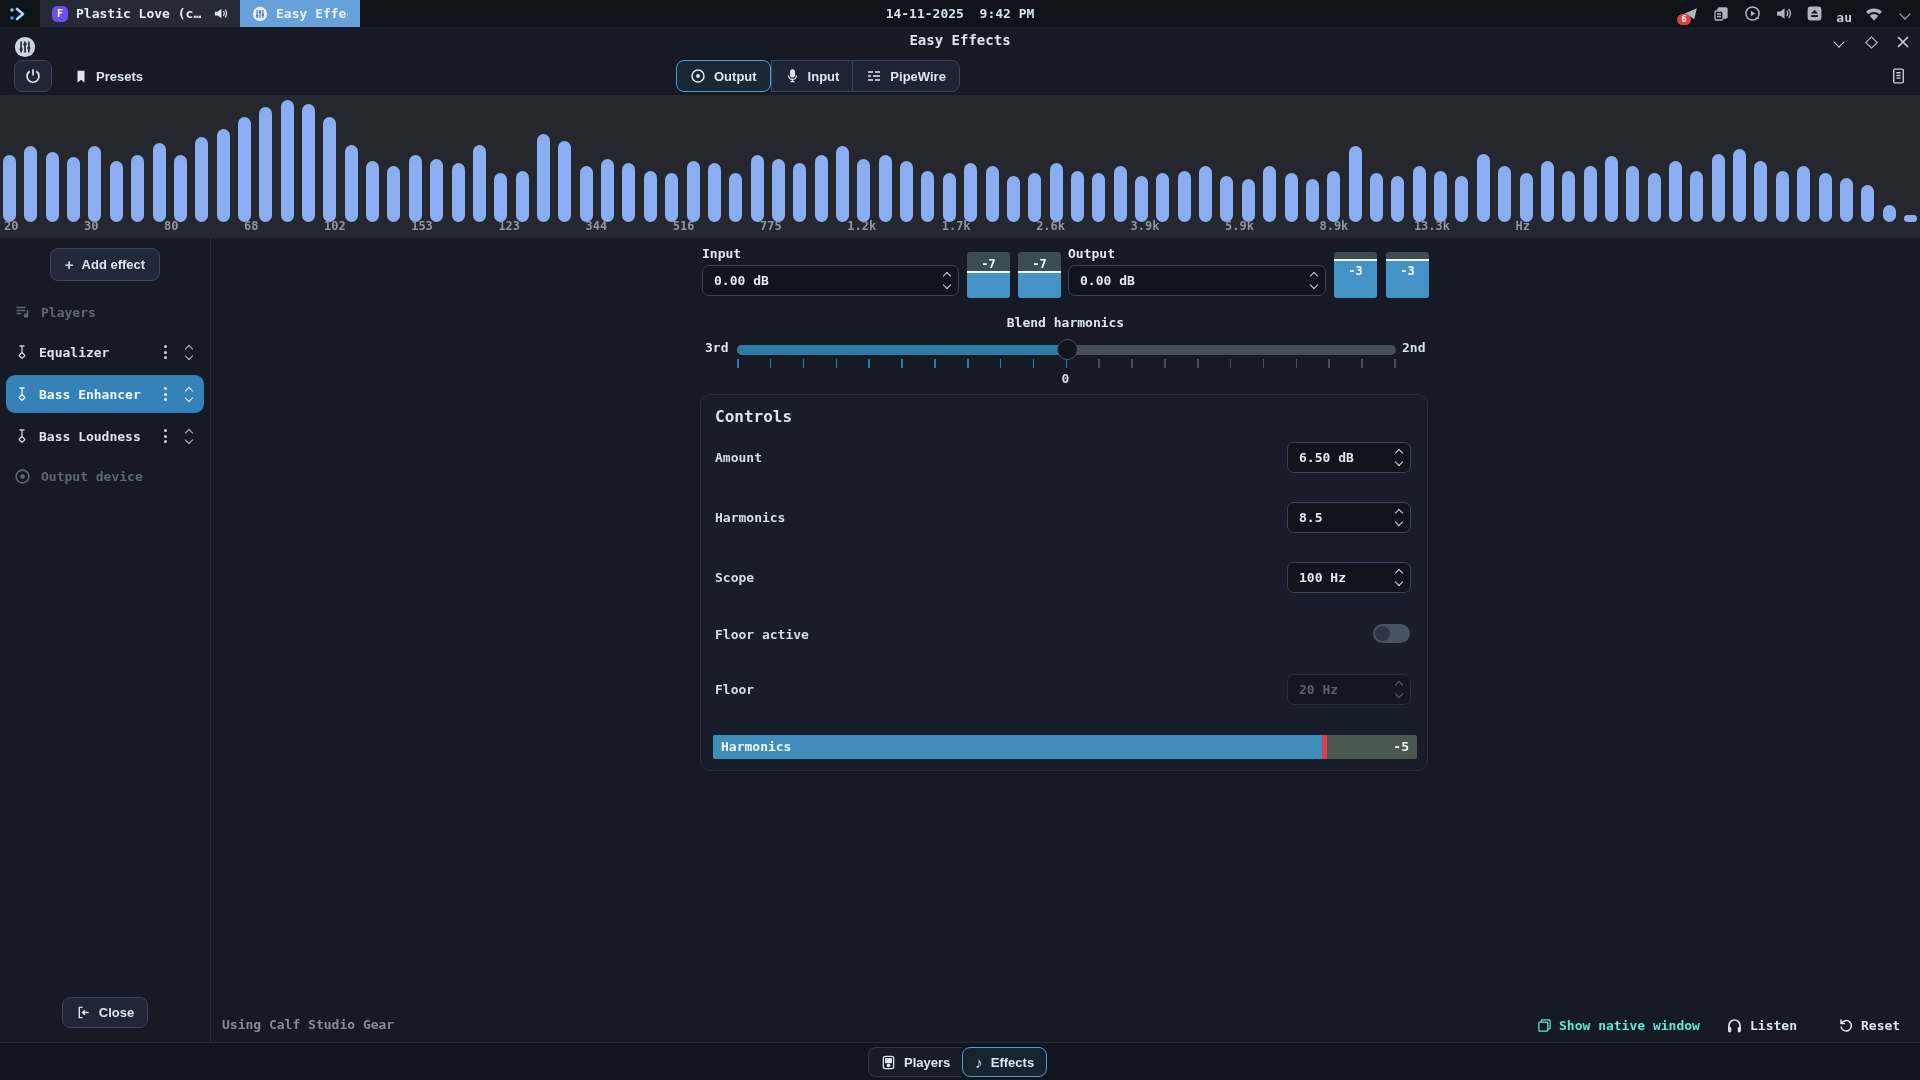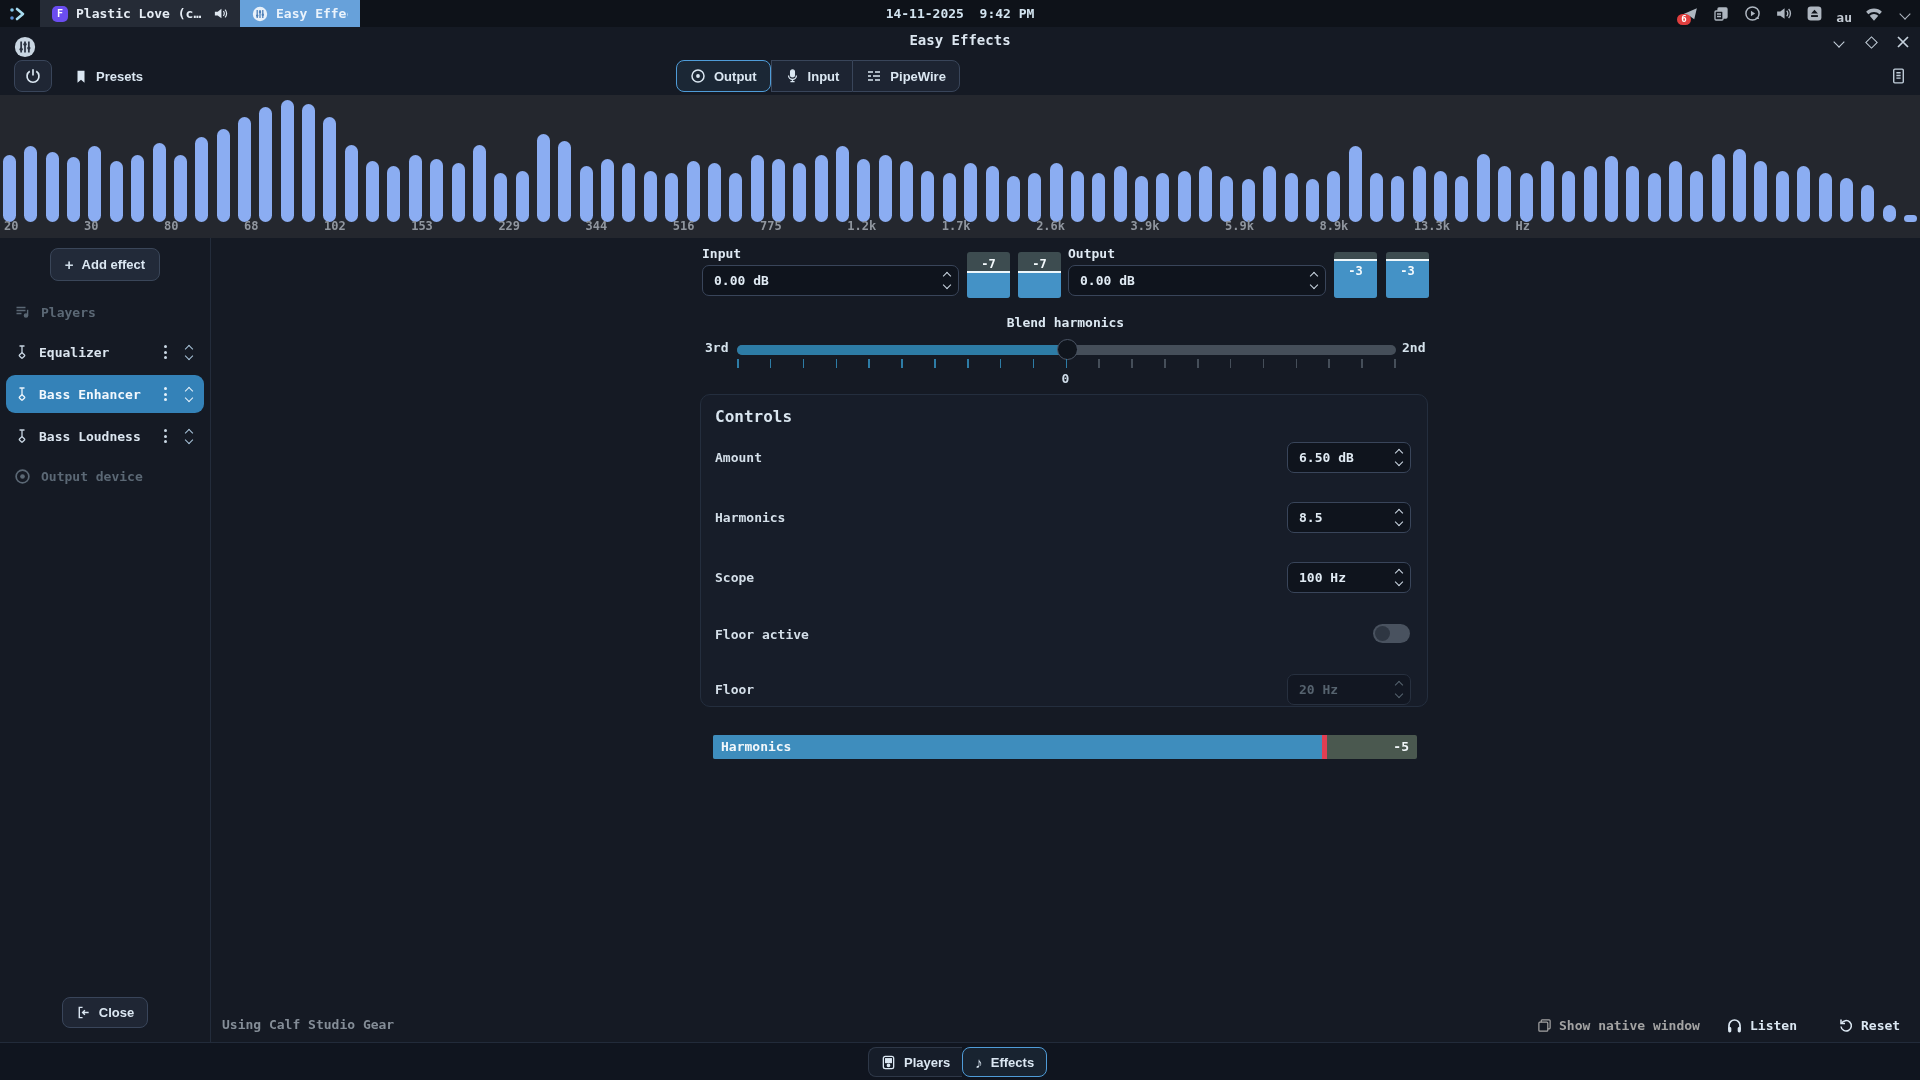--- a/index.html
+++ b/index.html
@@ -104,38 +104,38 @@
  border-radius:5px;}
 .sl-fill{position:absolute;left:0;top:0;height:10px;background:#2d7ca6;border-radius:5px 0 0 5px;}
 .sl-handle{position:absolute;top:-6px;width:21px;height:21px;border-radius:50%;background:#10151d;
  border:1.5px solid #4b5565;}
 .ticks{position:absolute;left:737px;top:359px;width:659px;display:flex;justify-content:space-between;}
 .tick{width:1.6px;height:9px;background:#454e59;}
 .tick.on{background:#2d7ca6;}
 .blend-value{position:absolute;left:735px;top:371px;width:661px;text-align:center;font-size:13px;
  font-weight:bold;color:#cfdce8;}
 
-.card{position:absolute;left:700px;top:394px;width:728px;height:313px;background:#171d29;
+.card{position:absolute;left:700px;top:394px;width:728px;height:377px;background:#171d29;
  border:1px solid #242e3e;border-radius:10px;padding-left:28px;}
 .card-title{position:absolute;left:14px;top:12px;font-size:16px;font-weight:bold;color:#d9e5ef;}
 .crow-label{position:absolute;left:14px;font-size:13px;font-weight:bold;color:#d4dfe9;}
 .cspin{left:586px;width:124px;}
 .toggle{position:absolute;left:672px;width:37px;height:19px;border-radius:10px;background:#49525f;}
 .knob{position:absolute;left:2px;top:2px;width:15px;height:15px;border-radius:50%;background:#2e3642;}
 .hbar{position:absolute;left:12px;top:340px;width:704px;height:24px;background:#4a584f;
  border-radius:2px;overflow:hidden;}
 .hb-fill{position:absolute;left:0;top:0;height:100%;background:#3e8dbd;}
 .hb-red{position:absolute;top:0;width:5px;height:100%;background:#e03e52;}
 .hb-label{position:absolute;left:8px;top:0;line-height:24px;font-size:13px;font-weight:bold;color:#f2f7fa;}
 .hb-val{position:absolute;right:8px;top:0;line-height:24px;font-size:13px;font-weight:bold;color:#f2f7fa;}
 
 .credit{position:absolute;left:222px;top:1017px;font-size:13px;font-weight:bold;color:#848d97;}
 .footbtn{position:absolute;top:1012px;display:flex;align-items:center;gap:7px;font-size:13px;
  font-weight:bold;color:#dbe7f2;height:26px;}
-.native{left:1537px;color:#a3a3a3;}
+.native{left:1537px;color:#5eead4;}
 .listen{left:1726px;}
 .reset{left:1838px;}
 
 
 .statusbar{position:absolute;left:0;top:1042px;width:1920px;height:38px;background:#10151f;
  border-top:1px solid #222b3a;}
 .sb-left{position:absolute;left:22px;top:0;height:38px;display:flex;align-items:center;gap:22px;
  font-size:13px;font-weight:bold;color:#cfe0ee;white-space:pre;}
 .sb-tabs{position:absolute;left:868px;top:4px;display:flex;}
 .sb-tabs .btn{height:30px;padding:0 12px;background:#161d29;border:1px solid #2e3848;}
@@ -381,21 +381,21 @@
       <div class="sbar" style="height: 17px;"></div>
       <div class="sbar" style="height: 7px;"></div>
     </div>
   <div class="freqs">
       <span>20</span>
       <span>30</span>
       <span>80</span>
       <span>68</span>
       <span>102</span>
       <span>153</span>
-      <span>229</span>
+      <span>123</span>
       <span>344</span>
       <span>516</span>
       <span>775</span>
       <span>1.2k</span>
       <span>1.7k</span>
       <span>2.6k</span>
       <span>3.9k</span>
       <span>5.9k</span>
       <span>8.9k</span>
       <span>13.3k</span>

